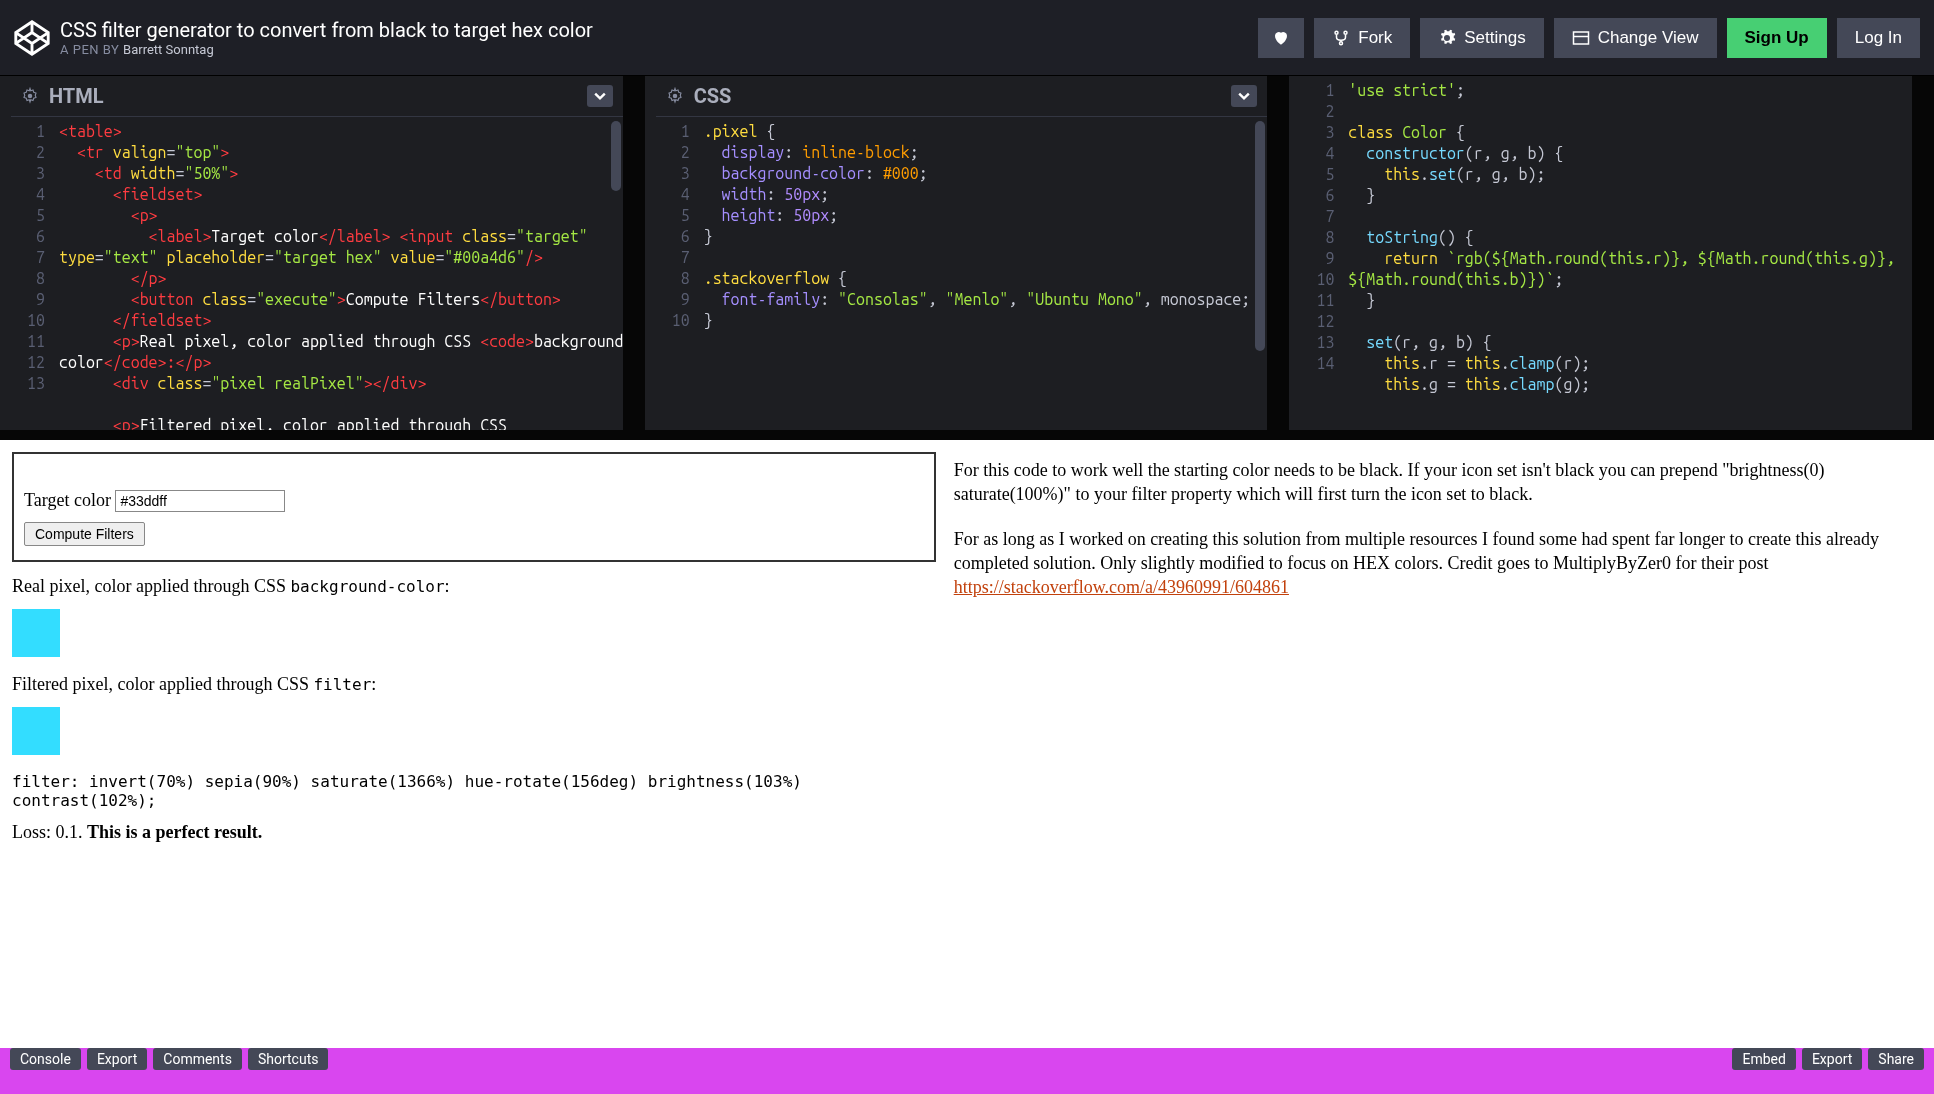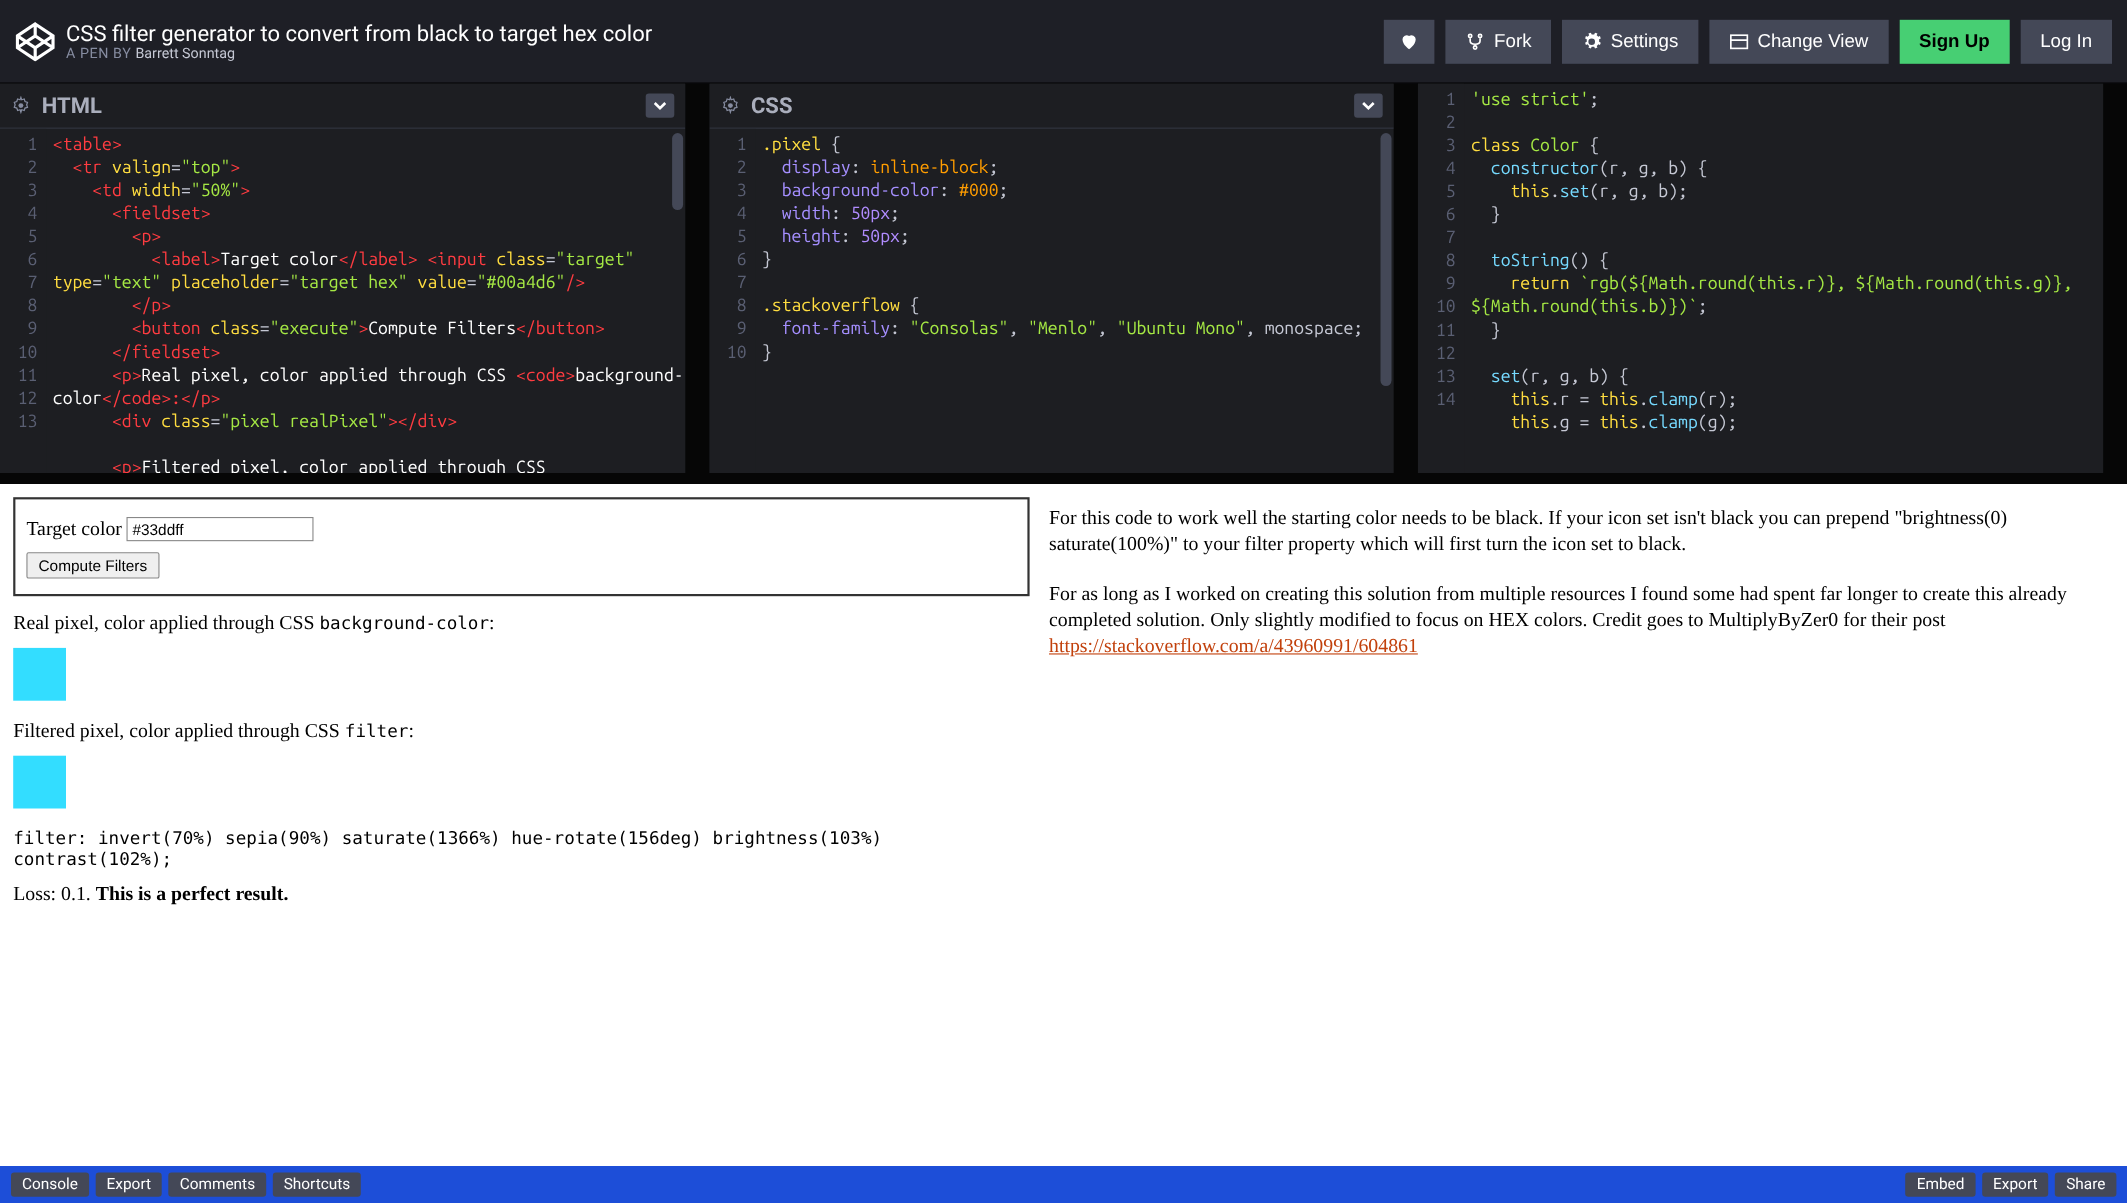--- a/index.html
+++ b/index.html
@@ -53,20 +53,21 @@
   gap: 22px;
   padding: 0 22px 0 0;
   background: #060606;
 }
 .editor {
   flex: 1;
   background: #1d1e22;
   display: flex;
   flex-direction: column;
   overflow: hidden;
+  padding-left: 11px;
 }
 .editor:first-child { margin-left: 0; }
 .editor-header {
   display: flex;
   align-items: center;
   background: #1d1e22;
   border-bottom: 1px solid #333642;
   padding: 8px 10px;
 }
 .editor-header .gear { width: 18px; height: 18px; fill: #868ca0; margin-right: 10px; }
@@ -132,21 +133,21 @@
   font-size: 18px;
   overflow: hidden;
   border-top: 10px solid #060606;
 }
 .preview-left {
   width: 49%;
   padding: 12px;
 }
 .preview fieldset {
   border: 2px solid #333;
-  padding: 4px 10px 14px;
+  padding: 24px 10px 14px;
   margin-bottom: 14px;
 }
 .preview fieldset p { margin-bottom: 10px; }
 .preview input[type=text] {
   font-family: Arial, sans-serif;
   font-size: 14px;
   padding: 2px 4px;
   width: 170px;
   border: 1px solid #888;
 }
@@ -162,24 +163,24 @@
 .preview code { font-family: "Consolas",monospace; font-size: 16px; }
 .pixel { width: 48px; height: 48px; display: inline-block; }
 .preview-right {
   width: 51%;
   padding: 18px 20px 0 6px;
 }
 .preview-right p { margin-bottom: 20px; line-height: 1.35; }
 .preview-right a { color: #c2410c; text-decoration: underline; }
 
 .footer {
-  height: 34px;
-  background: #1d4ed8;
-  display: flex;
-  align-items: center;
+  height: 46px;
+  background: #d946ef;
+  display: flex;
+  align-items: flex-start;
   padding: 0 10px;
   gap: 6px;
   font-size: 14px;
 }
 .footer .fbtn {
   background: #444857;
   border-radius: 3px;
   padding: 3px 10px;
   color: #fff;
   cursor: pointer;

